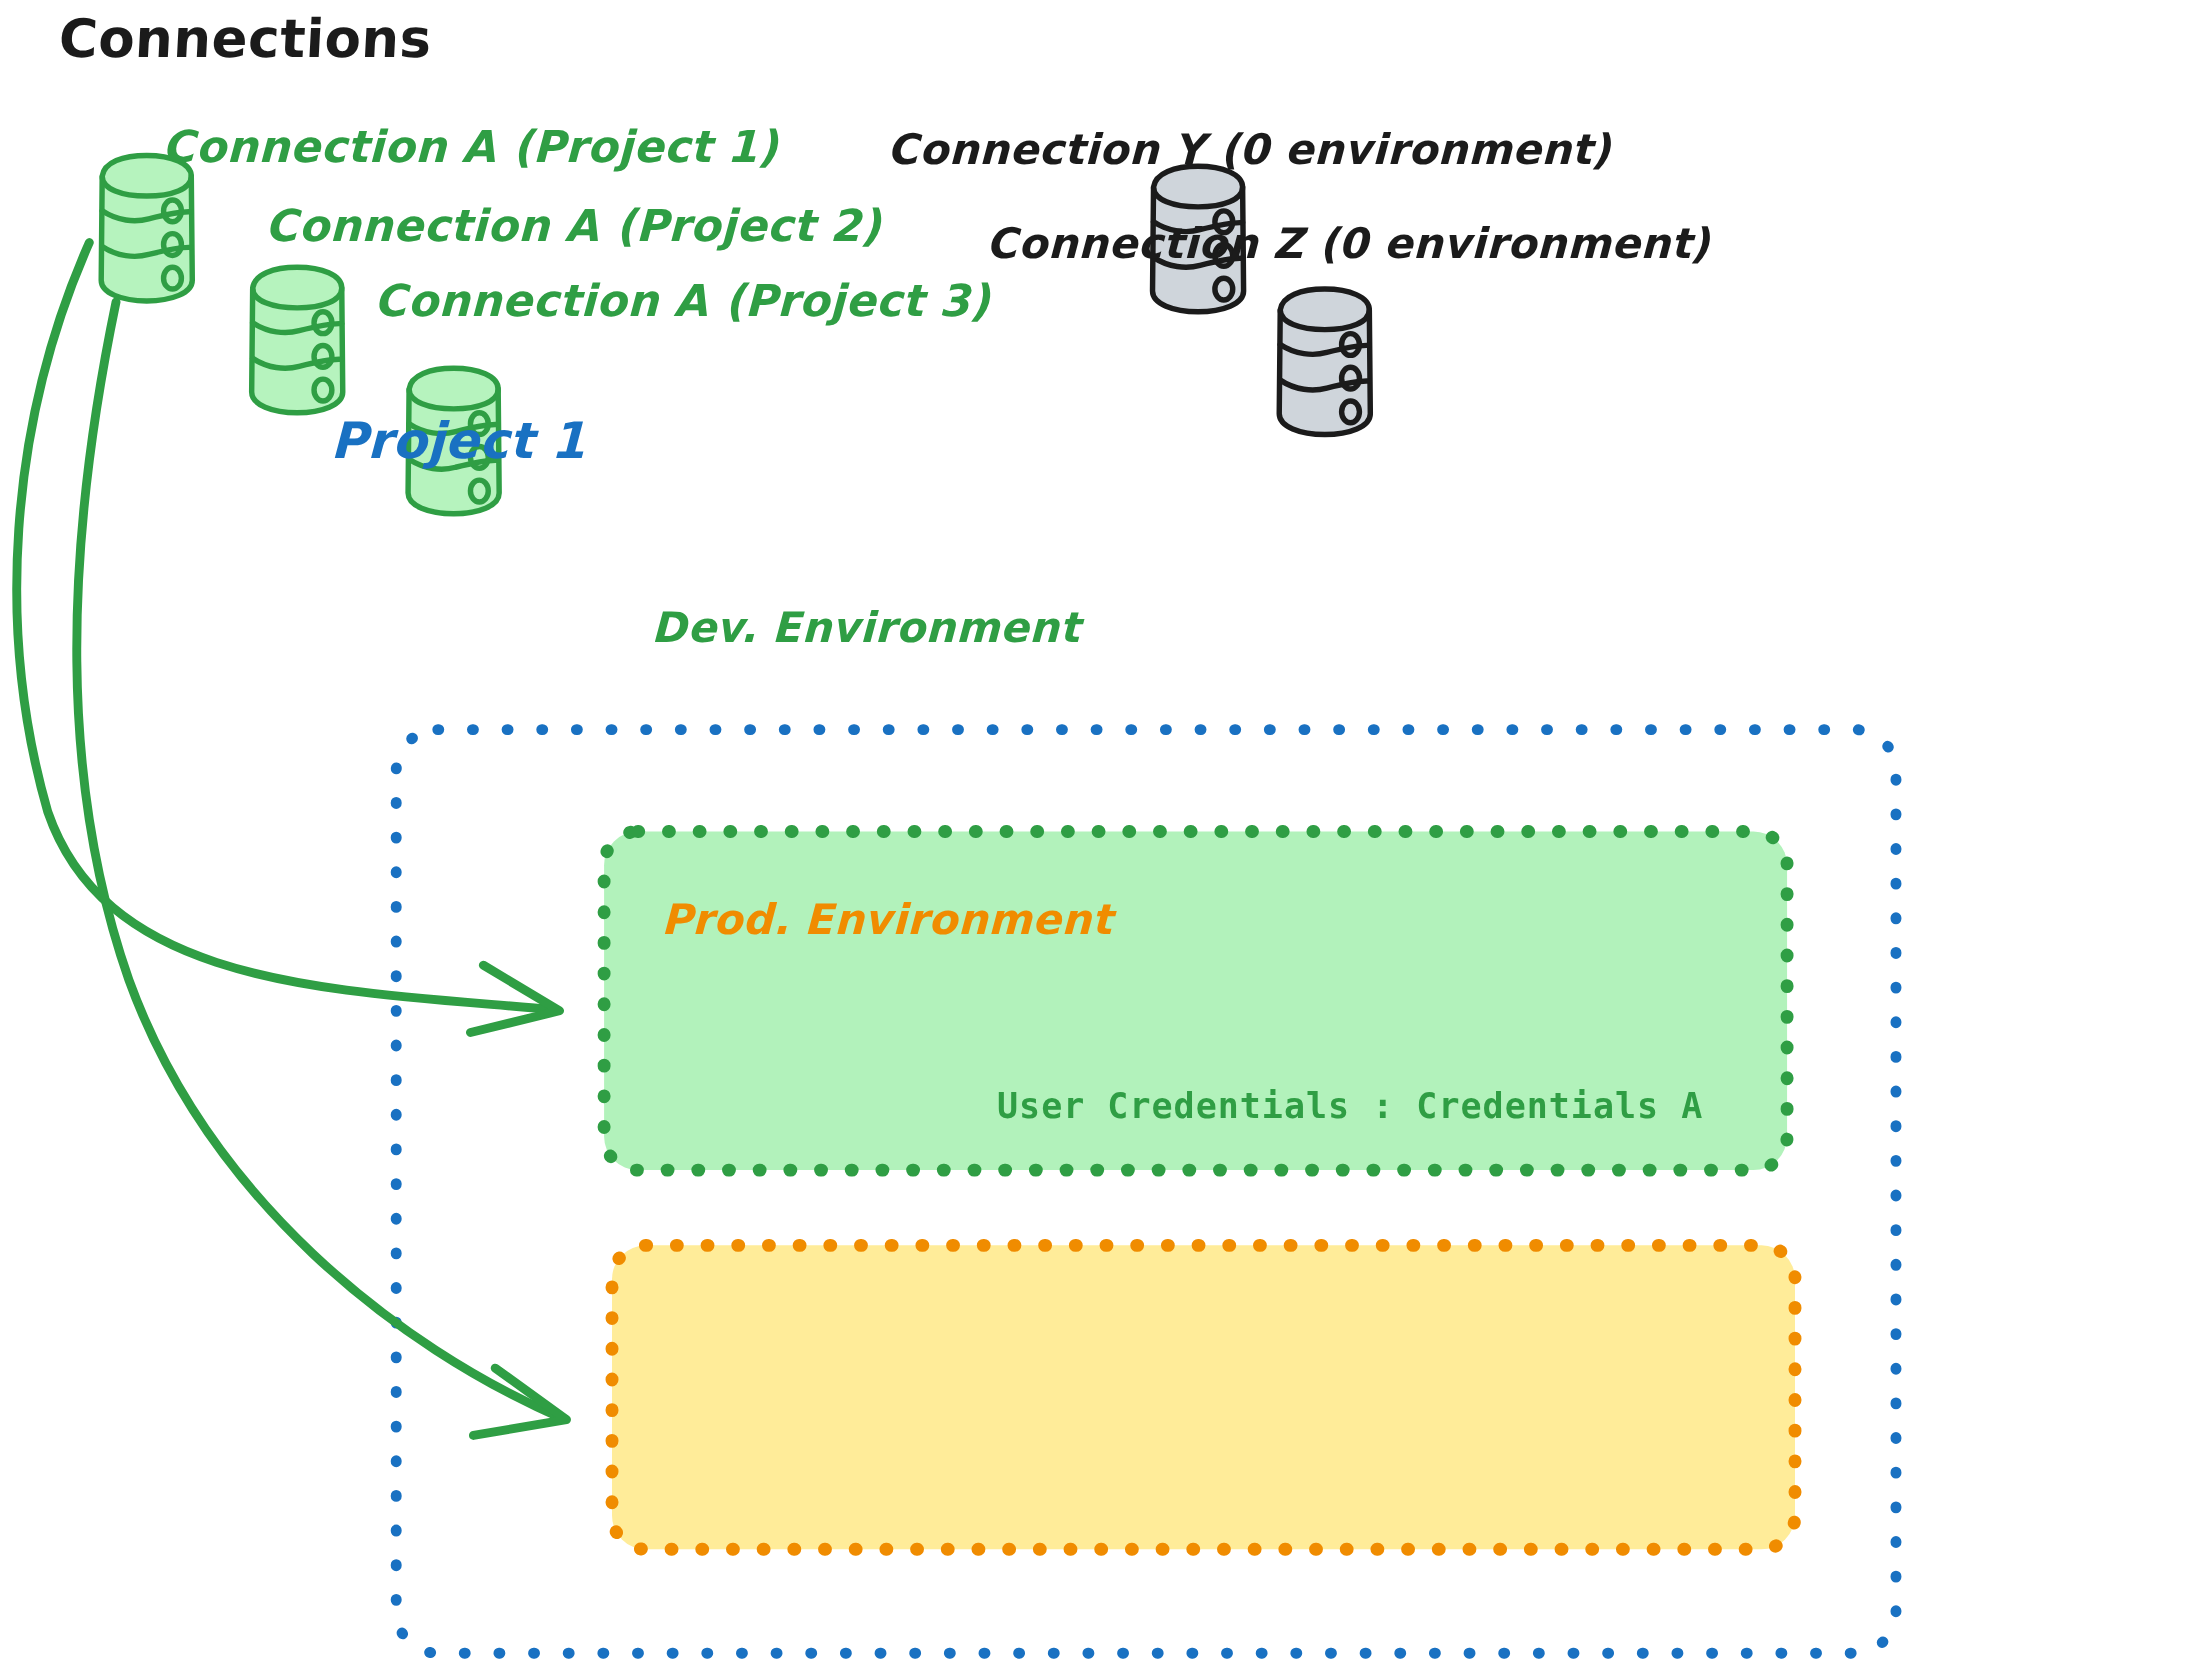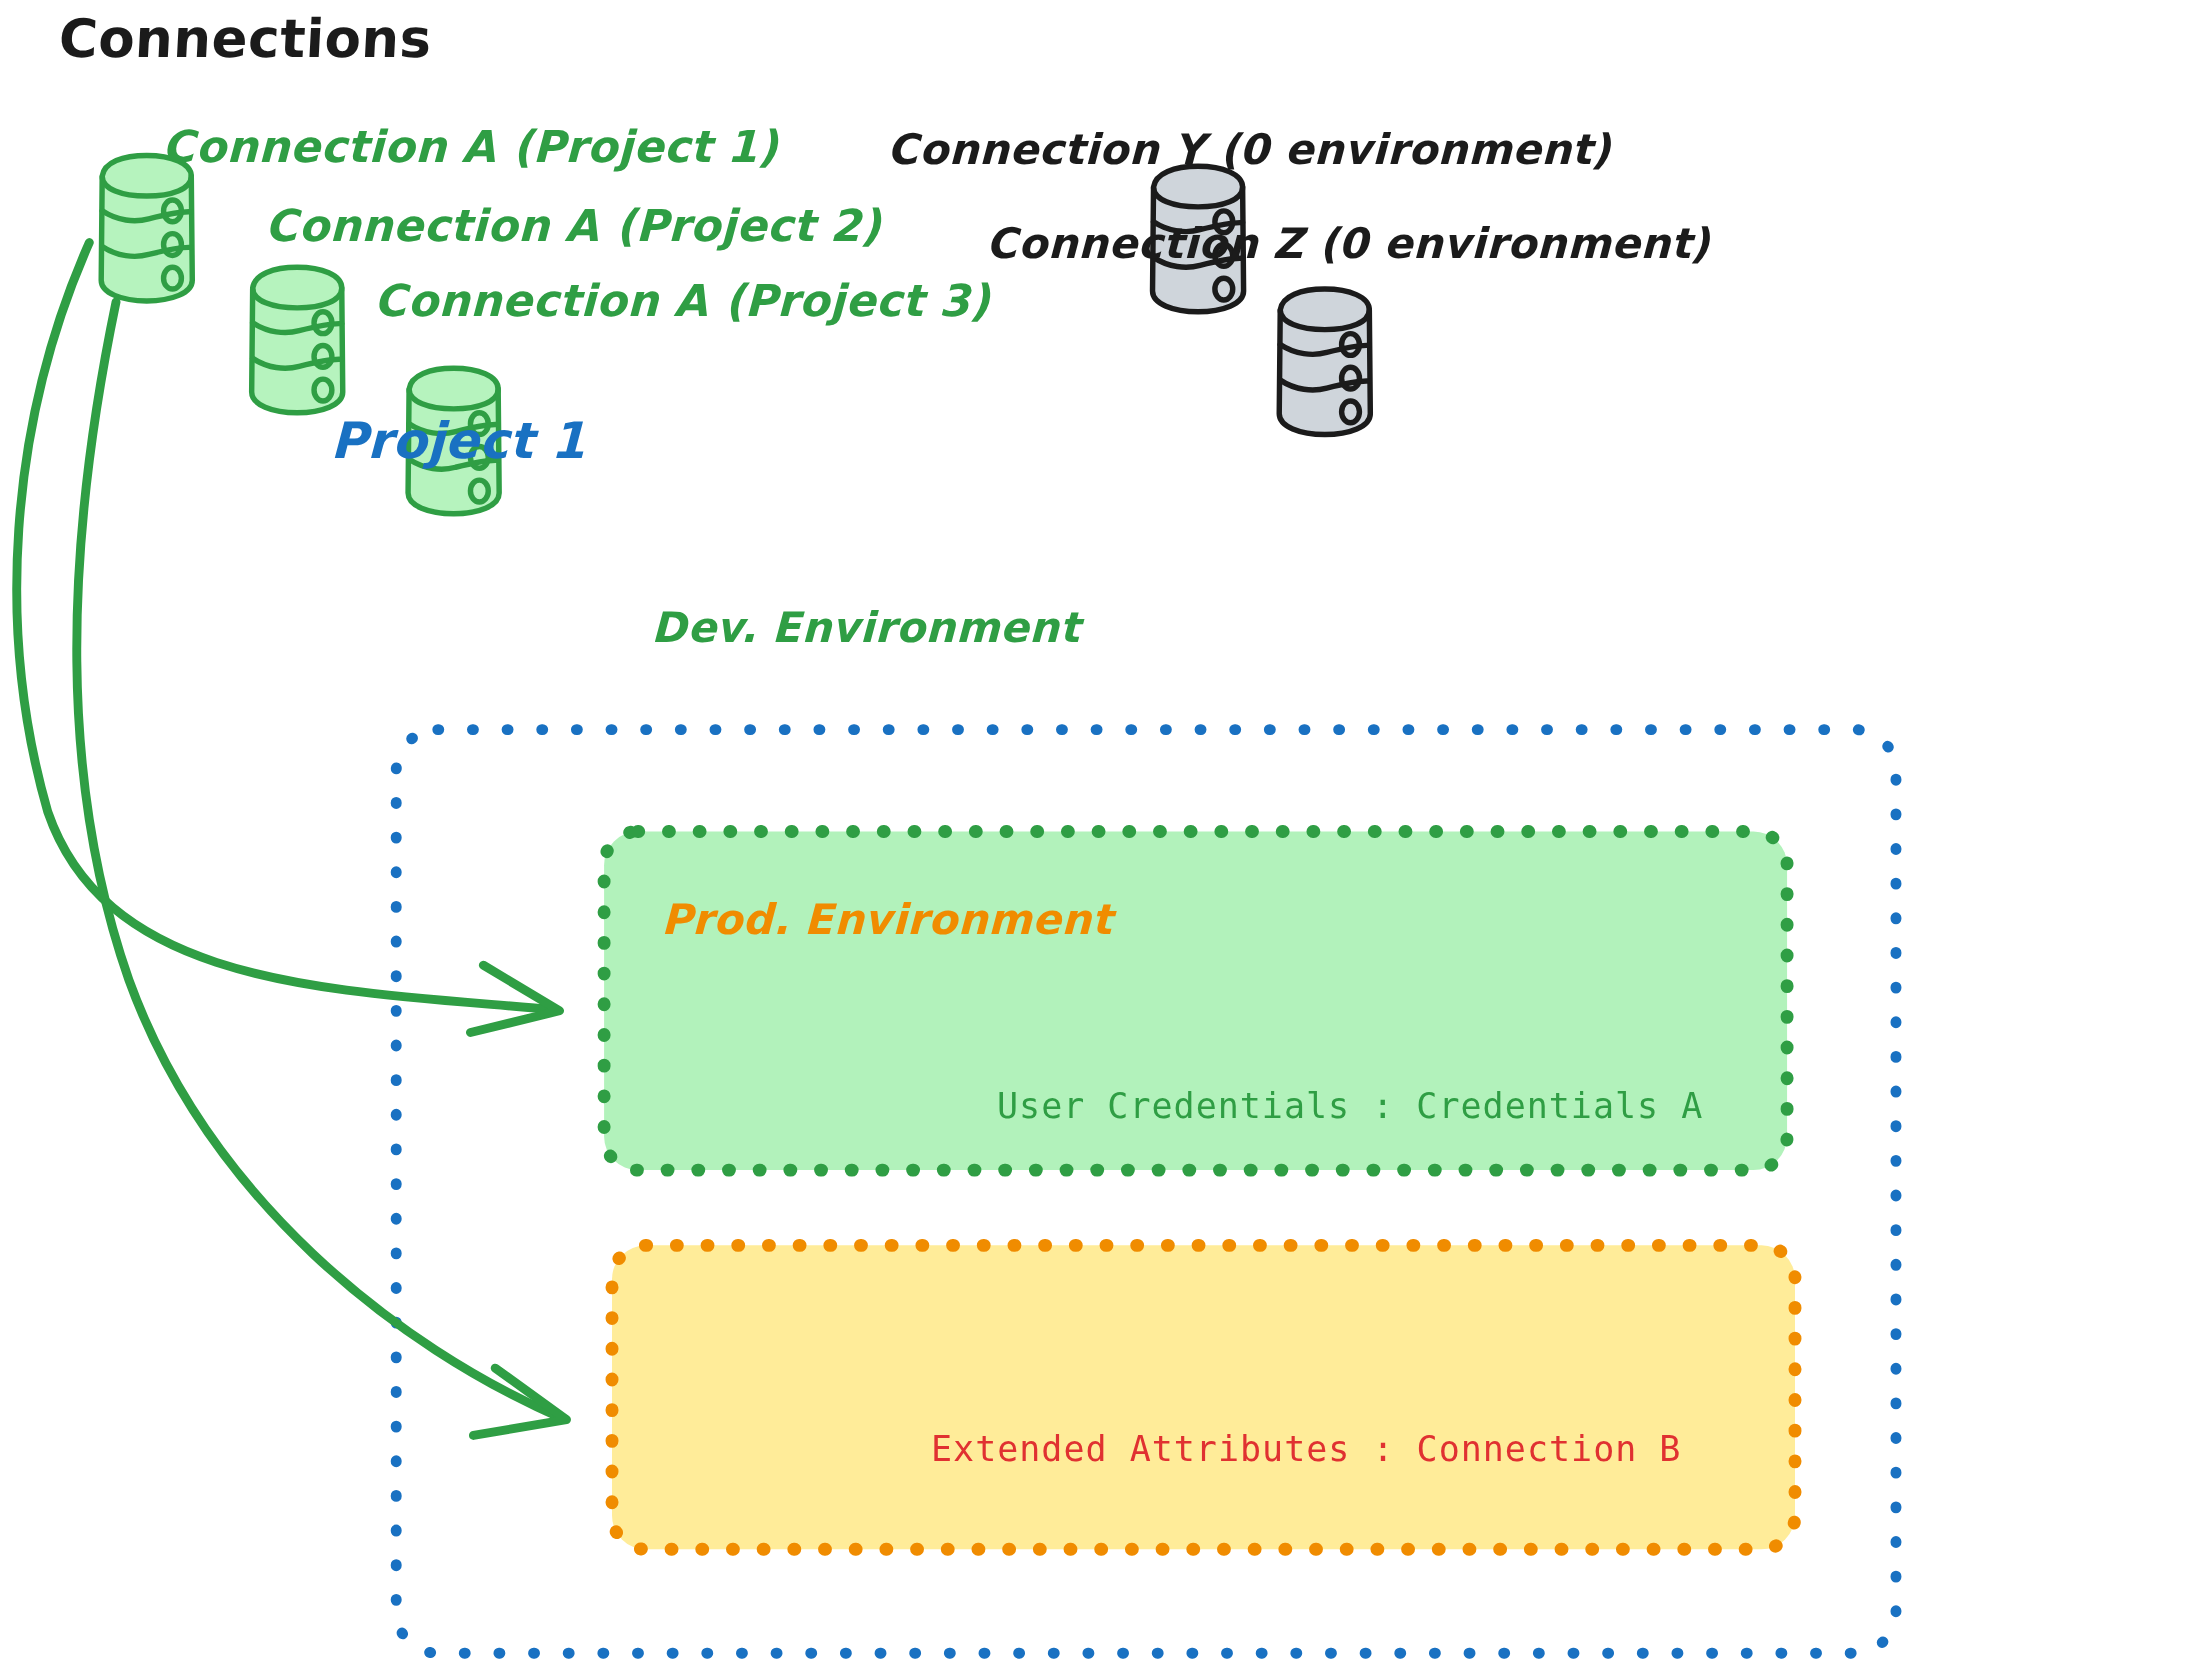--- a/index.html
+++ b/index.html
@@ -96,20 +96,21 @@
     white-space: pre;
     font-family: "DejaVu Sans Mono", monospace;
     font-size: 35px;
     line-height: 1.28;
     letter-spacing: 1px;
   }
   #dev-cred-line {
     left: 997px;
     top: 1084px;
     color: #2f9e44;
+    font-weight: bold;
   }
   #prod-lines {
     left: 931px;
     top: 1337px;
     color: #e03131;
   }
 </style>
 </head>
 <body>
 
@@ -232,17 +233,16 @@
 
   <div class="lbl hand" id="label-project1">Project 1</div>
 
   <div class="lbl hand" id="label-dev-env">Dev. Environment</div>
 
   <div class="lbl hand" id="label-prod-env">Prod. Environment</div>
 
   <div class="mono-line" id="dev-cred-line">User Credentials : Credentials A</div>
 
   <div class="mono-line" id="prod-lines">
-    <div>Extended Attributes : Connection B</div>
   </div>
 
 </div>
 
 
 </body></html>

